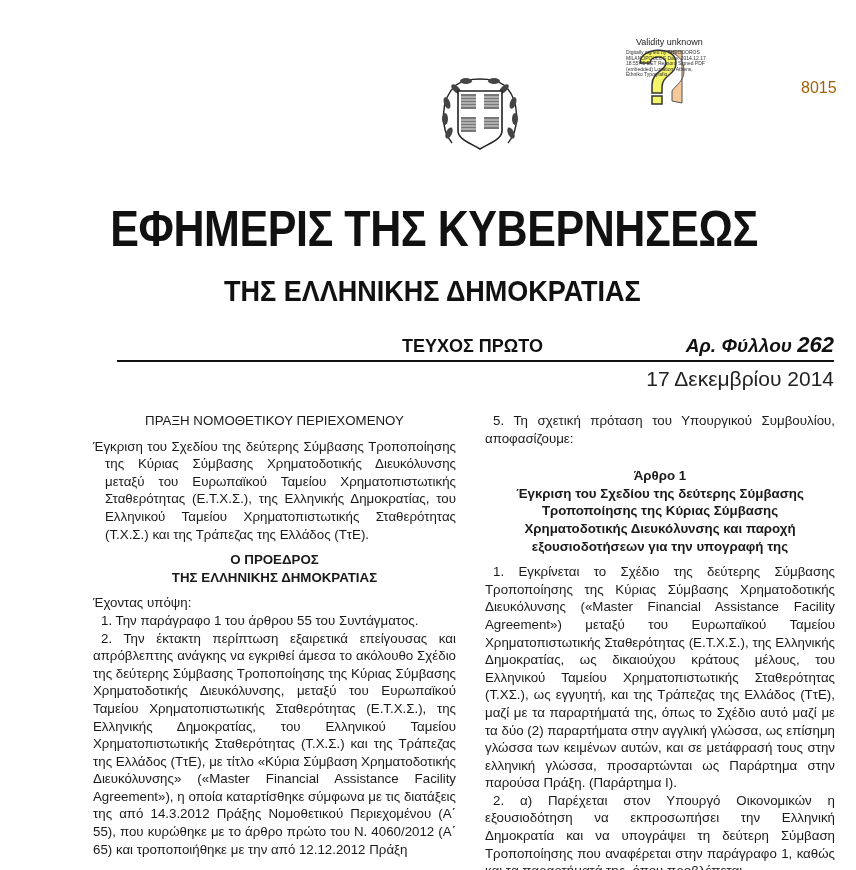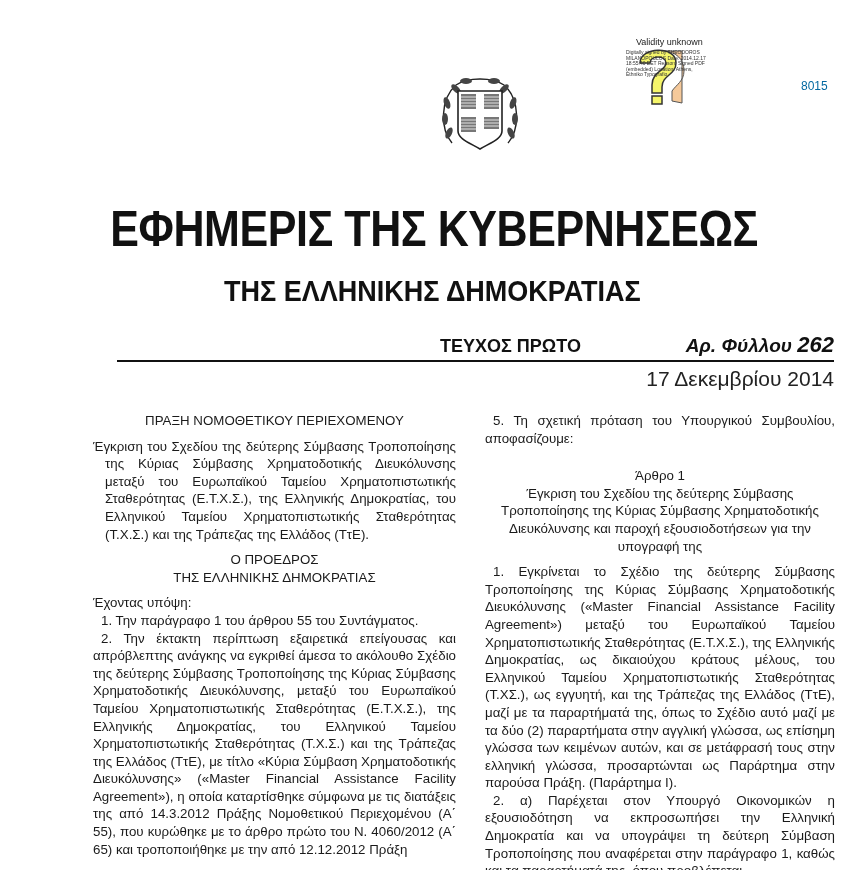--- a/index.html
+++ b/index.html
@@ -7,49 +7,49 @@
       width: 856px; height: 870px; overflow: hidden; position: relative;
       font-family: "Liberation Sans", sans-serif; color: #1a1a1a;
     }
     .abs { position: absolute; }
 
     
     .sig { left: 622px; top: 37px; width: 90px; height: 68px; }
     .sig-valid { position: absolute; left: 2px; top: 0; font-size: 9px; color: #222; white-space: nowrap; margin-left: 12px; }
     .sig-q { position: absolute; left: 10px; top: 4px; width: 60px; height: 64px; }
     .sig-text { position: absolute; left: 4px; top: 13px; font-size: 5px; line-height: 5.6px; color: #333; width: 80px; }
-    .page-num { left: 801px; top: 79px; font-size: 12px; color: #0369a1; }
+    .page-num { left: 801px; top: 79px; font-size: 16px; color: #a16207; }
 
     
     .arms { left: 438px; top: 73px; width: 84px; height: 84px; }
 
     .mast-title {
       left: 0; width: 856px; top: 200px; text-align: center;
       font-size: 50px; font-weight: bold; letter-spacing: -0.5px;
       transform: scaleX(0.86); transform-origin: 472px 0;
       color: #111; white-space: nowrap;
     }
     .mast-sub {
       left: 0; width: 856px; top: 274px; text-align: center;
       font-size: 30px; font-weight: bold;
       transform: scaleX(0.9); transform-origin: 472px 0;
       color: #111; white-space: nowrap;
     }
-    .issue { left: 402px; top: 336px; font-size: 18px; font-weight: bold; color: #111; margin-left: 38px; }
+    .issue { left: 402px; top: 336px; font-size: 18px; font-weight: bold; color: #111; }
     .sheet { right: 22px; top: 332px; font-size: 19px; font-weight: bold; color: #111; white-space: nowrap; font-style: italic; }
     .sheet .num { font-size: 22px; }
     .rule { left: 117px; top: 360px; width: 717px; height: 2px; background: #111; }
     .date { right: 22px; top: 367px; font-size: 21px; color: #222; }
 
     .col { font-size: 13.3px; line-height: 17.6px; text-align: justify; }
     .col p { margin: 0; }
     .left { left: 93px; top: 412px; width: 363px; }
     .right { left: 485px; top: 412px; width: 350px; }
     .center { text-align: center; }
-    .bold { font-weight: normal; }
+    .bold { font-weight: bold; }
     .ind { text-indent: 8px; }
     .hang { padding-left: 12px; text-indent: -12px; }
     .gap { height: 8px; }
     .gap2 { height: 20px; }
   </style>
 </head>
 <body>
 
 <div class="abs sig">
   <svg class="sig-q" viewBox="0 0 60 64">

